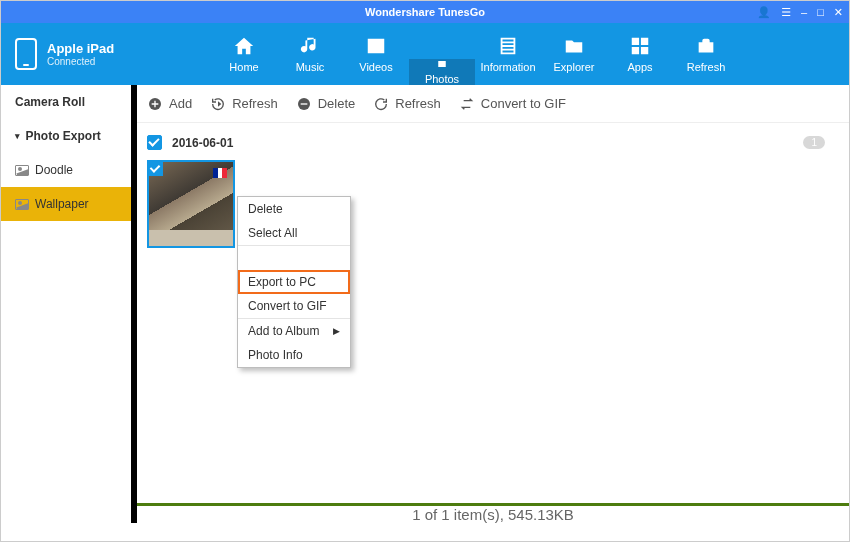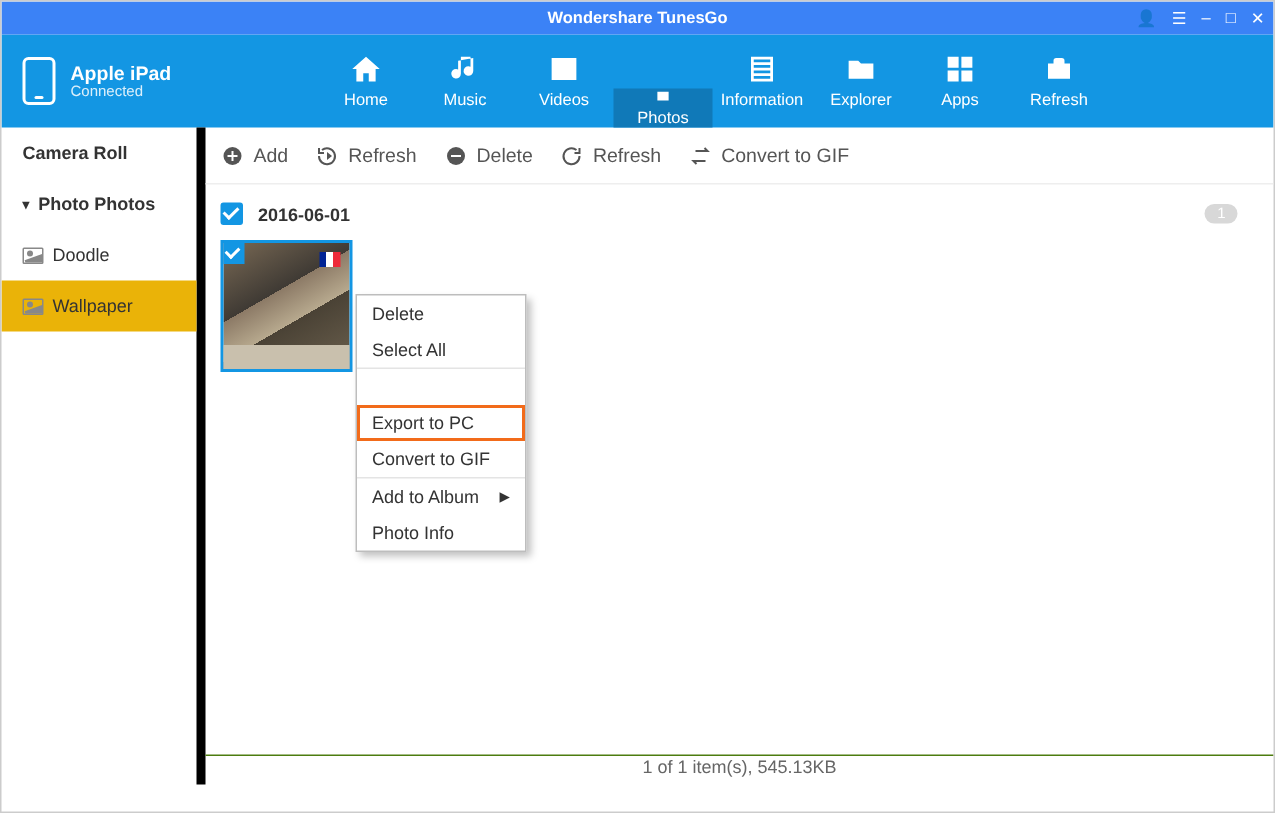--- a/index.html
+++ b/index.html
@@ -49,21 +49,21 @@
 .thumb .sel::after { content: ''; position: absolute; left: 3px; top: 1px; width: 4px; height: 7px; border: solid #fff; border-width: 0 2px 2px 0; transform: rotate(45deg); }
 .thumb .sign { position:absolute; bottom:0; left:0; right:0; height:16px; background:#c9c0ad; font-size:6px; color:#444; padding:2px; line-height:6px; overflow:hidden; }
 .thumb .flag { position:absolute; top:6px; right:6px; width:14px; height:10px; background:linear-gradient(to right,#002395 33%,#fff 33%,#fff 66%,#ED2939 66%); }
 
 .context-menu { position: absolute; top: 40px; left: 100px; width: 114px; background: #fff; border: 1px solid #bdbdbd; box-shadow: 3px 3px 5px rgba(0,0,0,.25); font-size: 12px; color: #333; }
 .context-menu .item { padding: 5px 10px; cursor: pointer; position: relative; display:flex; align-items:center; }
 .context-menu .item.sep-after { border-bottom: 1px solid #e4e4e4; }
 .context-menu .item.highlight { outline: 2px solid #F26B1A; outline-offset: -2px; margin-top: 24px; }
 .context-menu .item .sub-caret { margin-left: auto; font-size: 9px; }
 
-.statusbar { height: 20px; border-top: 1px solid #4d7c0f; font-size: 12px; color: #666; display: flex; justify-content: center; margin-top: auto; }
+.statusbar { height: 20px; border-top: 3px solid #4d7c0f; font-size: 15px; color: #666; display: flex; align-items: center; justify-content: center; margin-top: auto; }
 </style>
 </head>
 <body>
 
 <div class="titlebar">
   <div class="title">Wondershare TunesGo</div>
   <div class="controls">
     <span>👤</span>
     <span>☰</span>
     <span>–</span>
@@ -132,21 +132,21 @@
   </div>
 </div>
 
 <div class="main">
   <div class="sidebar">
     <div class="section head">
       <span>Camera Roll</span>
     </div>
     <div class="section head">
       <span class="caret">▾</span>
-      <span>Photo Photos</span>
+      <span>Photo Export</span>
     </div>
     <div class="section sub">
       <span class="pic-ico"></span>
       <span>Doodle</span>
     </div>
     <div class="section sub selected">
       <span class="pic-ico"></span>
       <span>Wallpaper</span>
     </div>
   </div>

